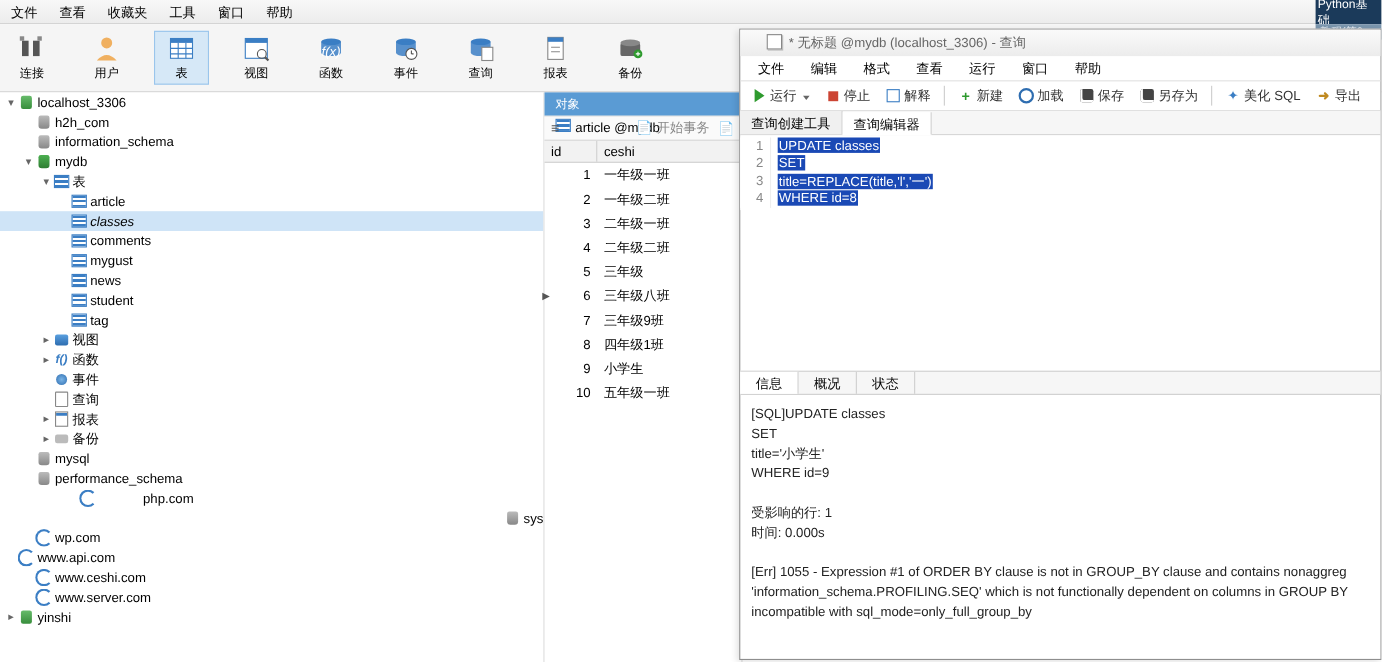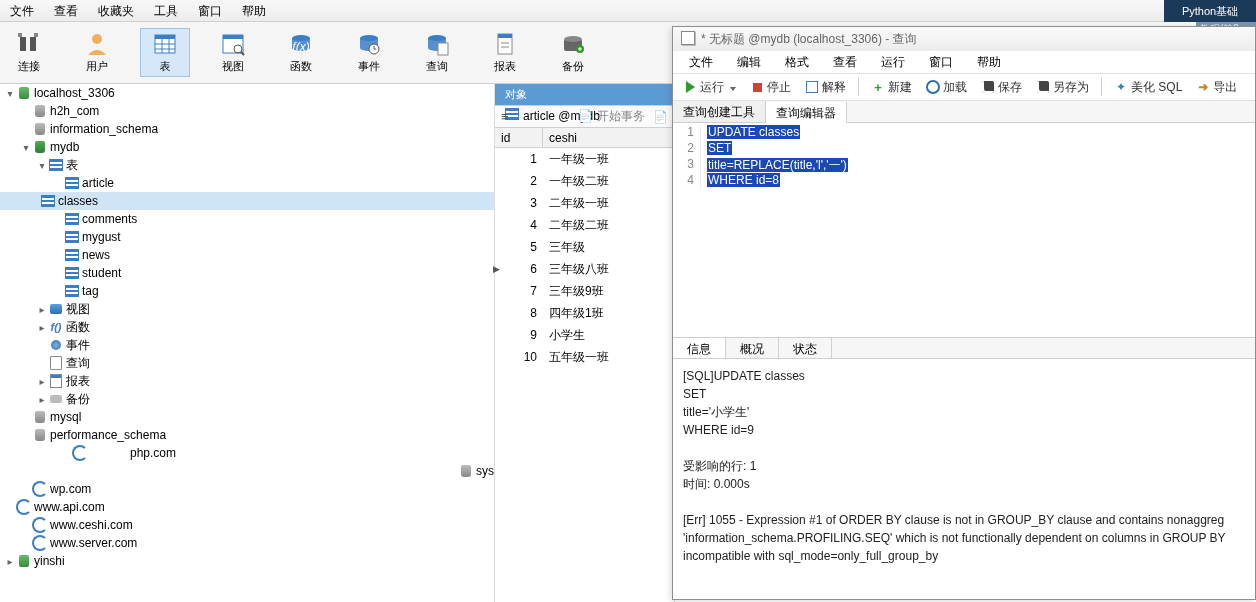--- a/index.html
+++ b/index.html
@@ -50,21 +50,21 @@
 .grid-header .col { padding:3px 6px; border-right:1px solid #cfcfcf; }
 .col-id { width:48px; text-align:right; }
 .col-idh { width:48px; }
 .col-title { flex:1; }
 .grid-row { display:flex; height:22px; align-items:center; }
 .grid-row .col { padding:2px 6px; }
 .row-pointer { position:absolute; left:-2px; width:10px; color:#555; font-size:9px; }
 
 
 .qwin { position:absolute; left:672px; top:26px; right:0; height:574px; background:#fff; border:1px solid #8e8e8e; box-shadow: -2px 2px 6px rgba(0,0,0,.12); display:flex; flex-direction:column; }
-.qwin-title { height:24px; display:flex; align-items:center; padding:0 8px; background:linear-gradient(#fafafa,#ececec); color:#666; gap:6px; }
+.qwin-title { height:24px; display:flex; align-items:center; padding:0 24px; background:linear-gradient(#fafafa,#ececec); color:#666; gap:6px; }
 .qwin-icon::before{content:"";display:inline-block;width:12px;height:12px;background:#fff;border:1px solid #888;box-shadow:1px 1px 0 #bbb;}
 .qwin-menu { display:flex; height:22px; padding:0 4px; gap:0; }
 .qwin-menu .menu-item{padding:3px 12px;}
 .qwin-toolbar { display:flex; align-items:center; height:28px; padding:0 6px; gap:6px; border-top:1px solid #e0e0e0; border-bottom:1px solid #e0e0e0; }
 .qbtn { display:flex; align-items:center; gap:3px; padding:2px 4px; font-size:12px; color:#333; cursor:pointer; }
 .qbtn .ic { width:14px; height:14px; display:inline-flex; align-items:center; justify-content:center; }
 .play::before{content:"";border-left:9px solid #2e9a2e;border-top:6px solid transparent;border-bottom:6px solid transparent;display:inline-block;}
 .stop::before{content:"";width:9px;height:9px;background:#c43;display:inline-block;}
 .sep{width:1px;height:18px;background:#ccc;margin:0 2px;}
 .dd::after{content:"";display:inline-block;margin-left:3px;border-top:4px solid #666;border-left:3px solid transparent;border-right:3px solid transparent;}
@@ -84,21 +84,21 @@
 .code { padding-left:6px; }
 .code div{height:16px;}
 .hl { background:#1a49b5; color:#fff; padding:0 1px; }
 .result-tabs { display:flex; height:22px; border-top:1px solid #cfcfcf; border-bottom:1px solid #cfcfcf; background:#f6f6f6; margin-top:auto; }
 .result-tabs .rtab { padding:3px 14px; border-right:1px solid #cfcfcf; }
 .result-tabs .rtab.active { background:#fff; }
 .output { padding:8px 10px; font-size:12px; color:#222; line-height:1.5; height:240px; overflow:hidden;}
 .output p{margin-bottom:0;}
 
 
-.right-strip { position:absolute; right:0; top:0; width:92px; height:22px; background:#1b3a5a; color:#fff; font-size:11px; display:flex; align-items:center; justify-content:center; padding:0 2px;}
+.right-strip { position:absolute; right:0; top:0; width:60px; height:22px; background:#1b3a5a; color:#fff; font-size:11px; display:flex; align-items:center; justify-content:center; padding:0 2px;}
 .right-strip2 { position:absolute; right:0; top:22px; width:60px; height:14px; background:#7a95ad; color:#e8eef5; font-size:10px; display:flex; align-items:center; justify-content:flex-start; padding:0 4px;}
 
 svg { display:block; }
 </style>
 </head>
 <body>
 
 <div class="menu-bar">
   <div class="menu-items" id="menu-items">
       <div class="menu-item">文件</div>
@@ -242,21 +242,21 @@
     <div class="tree-node" style="padding-left: 36px;">
       <span class="expander">▾</span>
       <span class="icon tbl-icon"></span>
       <span>表</span>
     </div>
     <div class="tree-node" style="padding-left: 52px;">
       <span class="expander"></span>
       <span class="icon tbl-icon"></span>
       <span>article</span>
     </div>
-    <div class="tree-node selected" style="padding-left: 28px;">
+    <div class="tree-node selected" style="padding-left: 52px; font-style: italic;">
       <span class="expander"></span>
       <span class="icon tbl-icon"></span>
       <span>classes</span>
     </div>
     <div class="tree-node" style="padding-left: 52px;">
       <span class="expander"></span>
       <span class="icon tbl-icon"></span>
       <span>comments</span>
     </div>
     <div class="tree-node" style="padding-left: 52px;">

